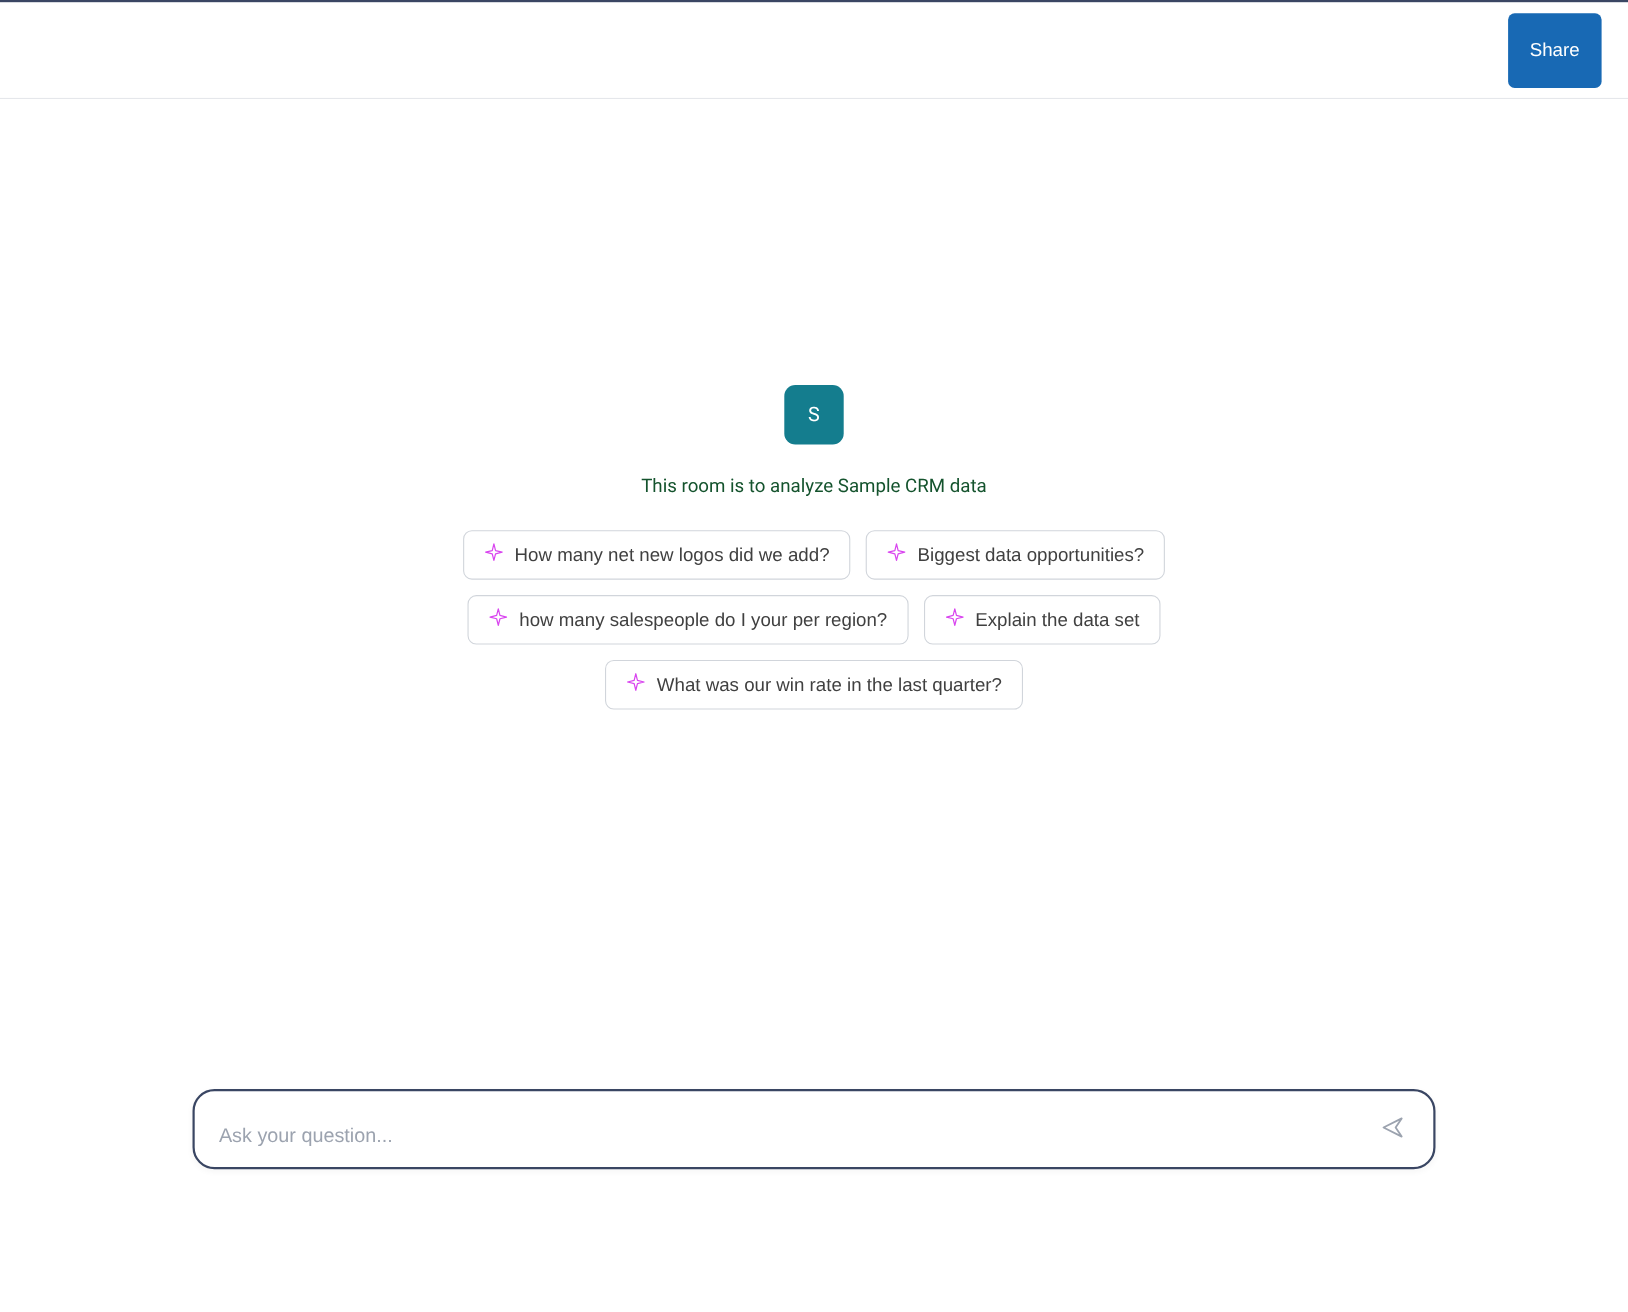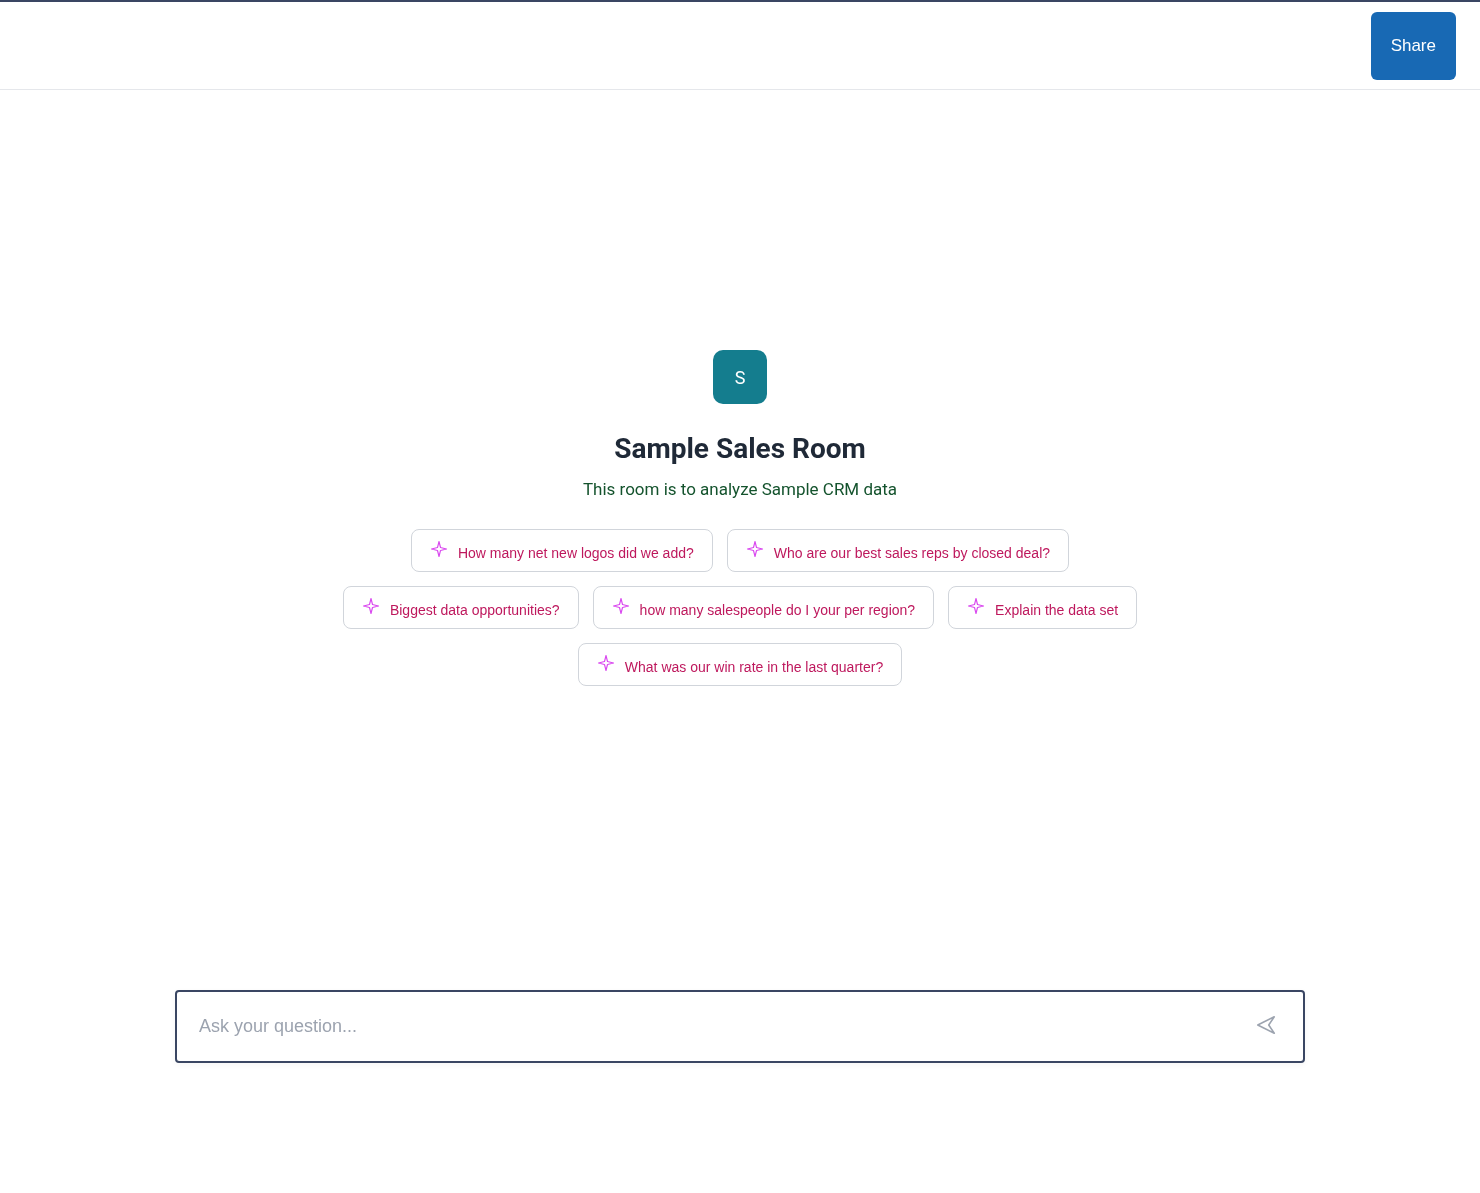--- a/index.html
+++ b/index.html
@@ -75,52 +75,52 @@
     .suggestions {
       display: flex;
       flex-wrap: wrap;
       justify-content: center;
       gap: 14px;
       max-width: 800px;
     }
 
     .suggestion-chip {
       display: inline-flex;
-      align-items: flex-end;
+      align-items: center;
       gap: 10px;
       border: 1px solid #d1d5db;
       border-radius: 8px;
       background: #ffffff;
       padding: 10px 18px;
-      font-size: 14px;
-      color: #be185d;
+      font-size: 17px;
+      color: #404040;
       cursor: pointer;
     }
 
     .sparkle-icon {
       width: 18px;
       height: 18px;
       flex-shrink: 0;
     }
 
     .input-container {
       position: absolute;
       bottom: 130px;
       left: 50%;
       transform: translateX(-50%);
       width: 1130px;
     }
 
     .input-box {
       width: 100%;
       border: 2px solid #3a4663;
-      border-radius: 4px;
+      border-radius: 20px;
       background: #ffffff;
       display: flex;
-      align-items: center;
+      align-items: flex-end;
       padding: 18px 22px;
       box-shadow: 0 2px 6px rgba(0,0,0,0.04);
       margin-top: 27px;
     }
 
     .question-input {
       flex: 1;
       border: none;
       outline: none;
       font-size: 18px;
@@ -149,41 +149,32 @@
   </style>
 </head>
 <body>
 
 <div class="header">
   <button class="share-button">Share</button>
 </div>
 
 <div class="main-content">
   <div class="avatar">S</div>
-  <h1 class="room-title">Sample Sales Room</h1>
   <p class="room-subtitle">This room is to analyze Sample CRM data</p>
 
   <div class="suggestions">
     <button class="suggestion-chip">
       <span>
         <svg class="sparkle-icon" viewBox="0 0 24 24" fill="none">
           <path d="M12 2 L14 10 L22 12 L14 14 L12 22 L10 14 L2 12 L10 10 Z" stroke="#d946ef" stroke-width="1.5" fill="none" stroke-linejoin="round"></path>
         </svg>
       </span>
       <span>How many net new logos did we add?</span>
     </button>
 
-    <button class="suggestion-chip">
-      <span>
-        <svg class="sparkle-icon" viewBox="0 0 24 24" fill="none">
-          <path d="M12 2 L14 10 L22 12 L14 14 L12 22 L10 14 L2 12 L10 10 Z" stroke="#d946ef" stroke-width="1.5" fill="none" stroke-linejoin="round"></path>
-        </svg>
-      </span>
-      <span>Who are our best sales reps by closed deal?</span>
-    </button>
 
     <button class="suggestion-chip">
       <span>
         <svg class="sparkle-icon" viewBox="0 0 24 24" fill="none">
           <path d="M12 2 L14 10 L22 12 L14 14 L12 22 L10 14 L2 12 L10 10 Z" stroke="#d946ef" stroke-width="1.5" fill="none" stroke-linejoin="round"></path>
         </svg>
       </span>
       <span>Biggest data opportunities?</span>
     </button>
 

